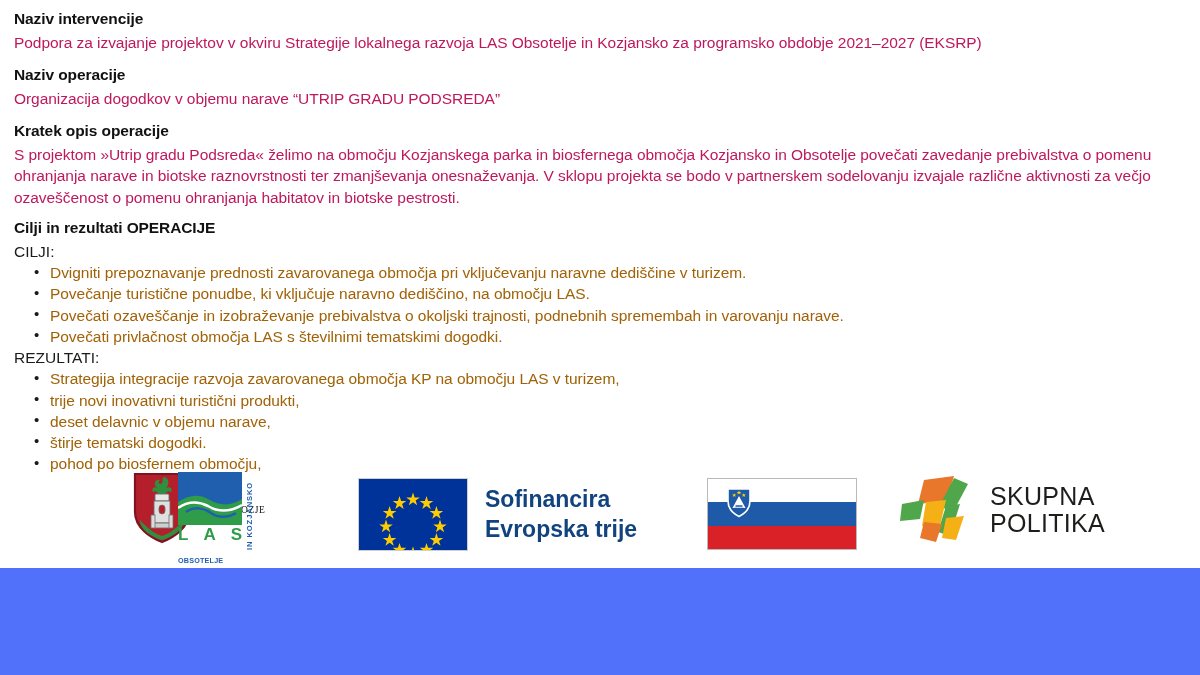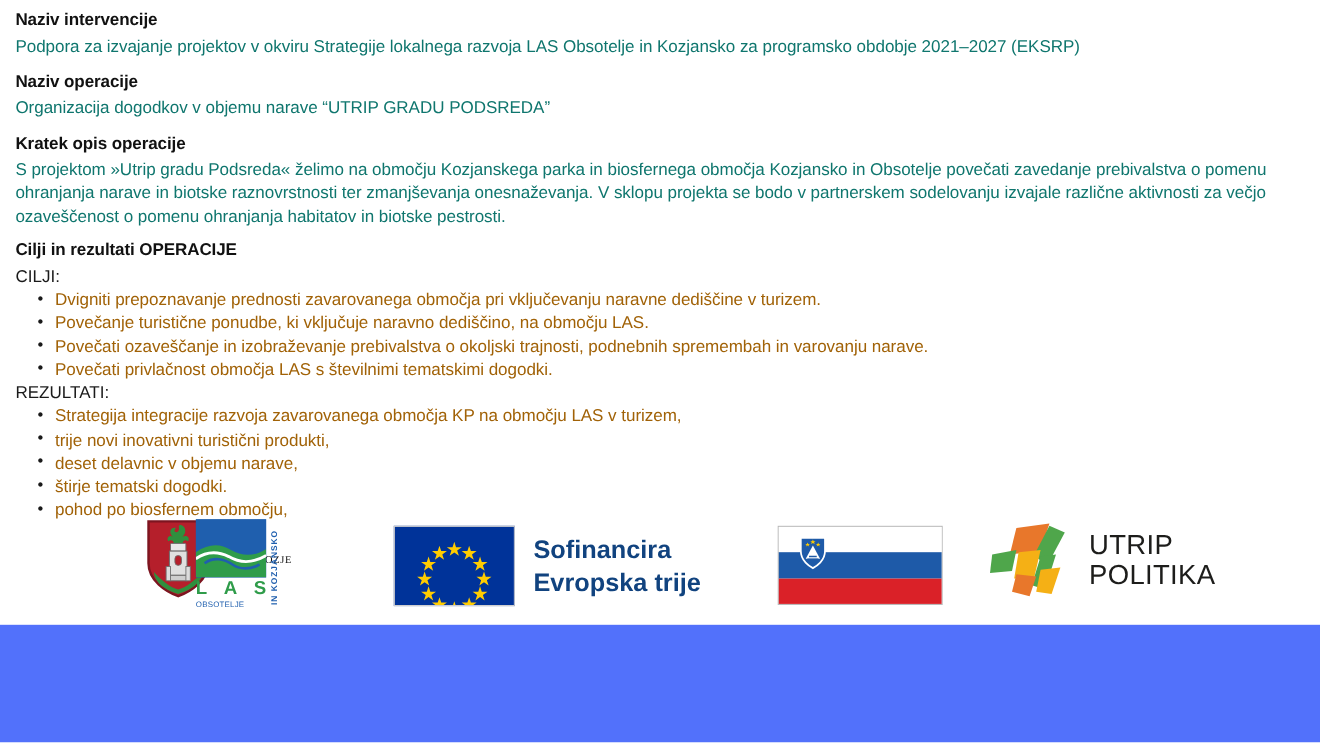--- a/index.html
+++ b/index.html
@@ -37,21 +37,21 @@
     margin: 0 0 2px 0;
     line-height: 1.35;
     letter-spacing: -0.1px;
     color: #111111;
   }
   p.body-text {
     font-size: 15.5px;
     font-weight: normal;
     margin: 0;
     line-height: 1.37;
-    color: #0f766e;
+    color: #be185d;
     letter-spacing: -0.05px;
   }
   .sublabel {
     font-size: 15.5px;
     margin: 0;
     line-height: 1.37;
     color: #1a1a1a;
   }
   ul.bullets {
     margin: 0 0 0 0;
@@ -109,22 +109,22 @@
   .las-main { display: flex; flex-direction: column; }
   .las-sq { width: 64px; height: 53px; background: #1f5fae; position: relative; overflow: hidden; }
   .las-letters {
     display: flex; justify-content: space-between;
     width: 64px; margin-top: 1px;
     font-size: 17px; font-weight: bold; color: #2f9c4a;
     font-family: "Liberation Sans", sans-serif;
     line-height: 1;
   }
   .las-sub {
-    width: 64px; font-size: 7.2px; font-weight: normal; color: #1f5fae;
-    letter-spacing: 0.2px; line-height: 1; margin-top: 3px;
+    width: 64px; font-size: 7.2px; font-weight: bold; color: #1f5fae;
+    letter-spacing: 0.2px; line-height: 1; margin-top: 14px;
   }
   .las-vert {
     writing-mode: vertical-rl;
     transform: rotate(180deg);
     font-size: 7.6px; font-weight: bold; color: #1f5fae;
     letter-spacing: 0.9px;
     margin-left: 3px;
     height: 78px;
     display: flex;
     align-items: flex-start;
@@ -304,21 +304,21 @@
           <polygon points="26,6 56,2 48,27 20,30" fill="#e8772b"></polygon>
           <polygon points="56,4 70,10 54,40 42,31" fill="#4fa64b"></polygon>
           <polygon points="4,30 26,26 22,45 2,47" fill="#4fa64b"></polygon>
           <polygon points="28,28 48,26 42,52 24,52" fill="#f5b015"></polygon>
           <polygon points="48,32 62,30 52,62 40,58" fill="#4fa64b"></polygon>
           <polygon points="26,48 44,50 38,68 22,64" fill="#e8772b"></polygon>
           <polygon points="48,44 66,42 58,66 44,64" fill="#f5b015"></polygon>
         </g>
       </svg>
       <div class="skp-text">
-        <div>UTRIP</div>
+        <div>SKUPNA</div>
         <div>POLITIKA</div>
       </div>
     </div>
 
   </div>
 
   <div class="blue-band"></div>
 
 </div>
 

